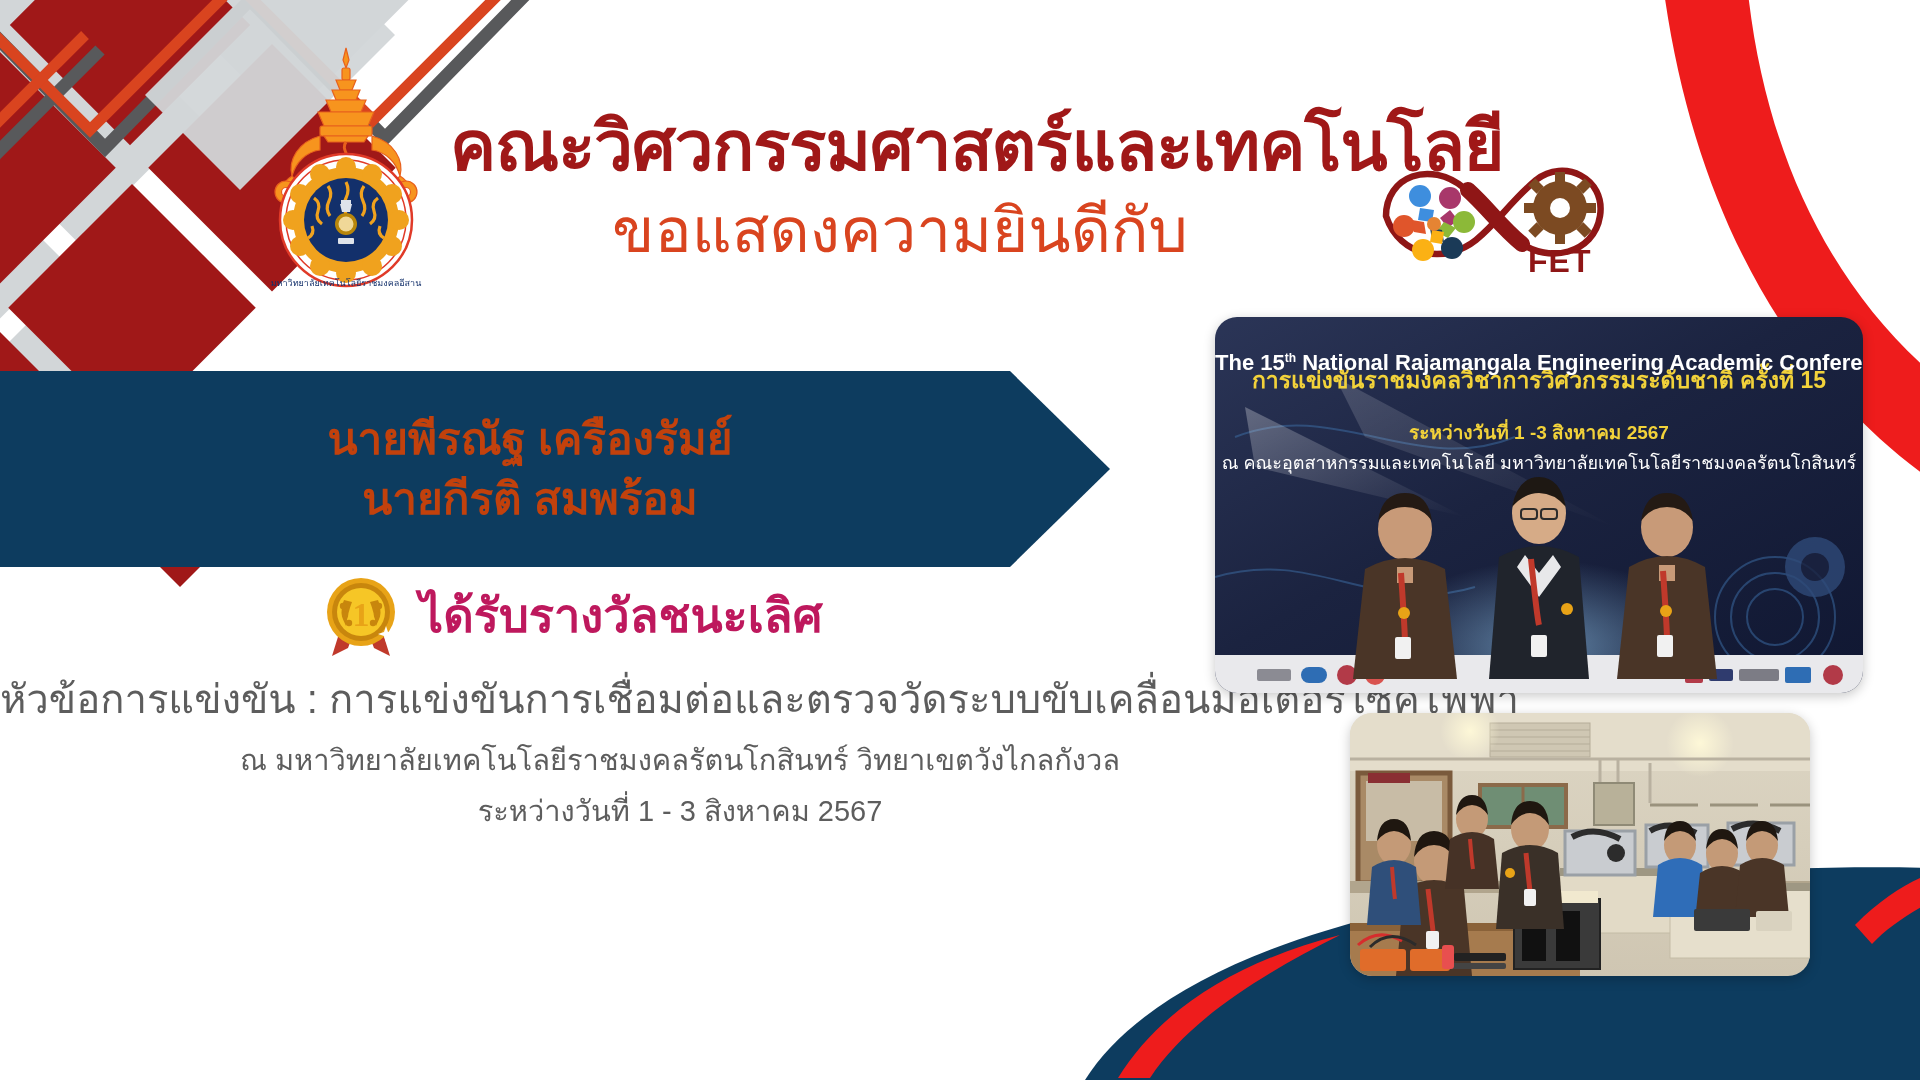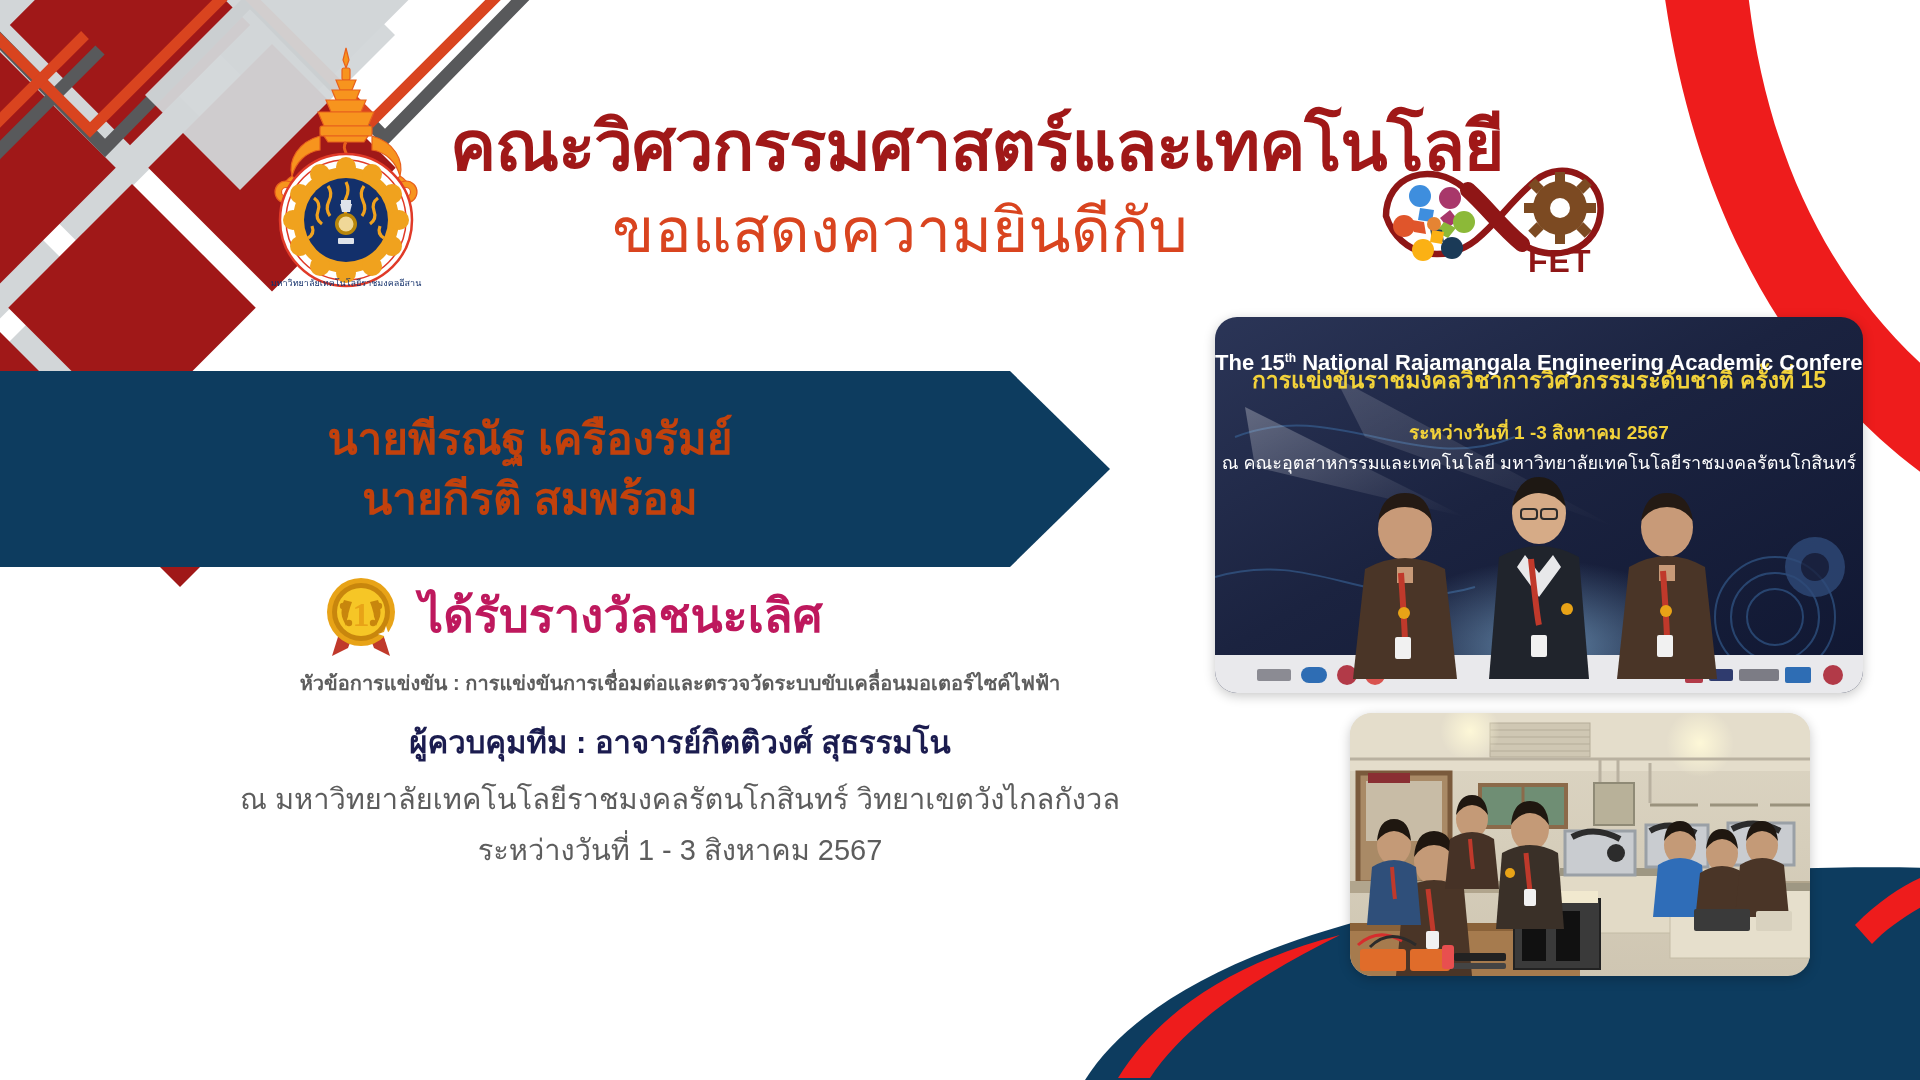--- a/index.html
+++ b/index.html
@@ -113,21 +113,21 @@
     left: 0px; top: 668px;
     width: 1360px;
     text-align: center;
   }
   .d-line {
     color: #5d5d5d;
     white-space: nowrap;
     line-height: 1.55;
   }
   .d-contest { font-size: 37px; margin-bottom: 6px; }
-  .d-topic   { font-size: 20px; margin-bottom: 20px; font-weight: bold; }
+  .d-topic   { font-size: 40px; margin-bottom: 8px; }
   .d-coach   {
     font-size: 31px;
     font-weight: bold;
     color: #1b1c4f;
     margin-bottom: 10px;
   }
   .d-place   { font-size: 29px; margin-bottom: 6px; }
   .d-date    { font-size: 29px; }
 
   
@@ -387,21 +387,20 @@
 
       <text x="43" y="54" font-size="34" font-weight="bold" fill="#e8a317" text-anchor="middle" font-family="Liberation Serif, serif">1</text>
 
       <path d="M68 54 l2 6 l6 2 l-6 2 l-2 6 l-2 -6 l-6 -2 l6 -2 Z" fill="#ffffff"></path>
     </svg>
     <div class="award-text">ได้รับรางวัลชนะเลิศ</div>
   </div>
 
   <div class="details">
     <div class="d-line d-topic">หัวข้อการแข่งขัน : การแข่งขันการเชื่อมต่อและตรวจวัดระบบขับเคลื่อนมอเตอร์ไซค์ไฟฟ้า</div>
-    <div class="d-line d-coach">ผู้ควบคุมทีม : อาจารย์กิตติวงศ์ สุธรรมโน</div>
     <div class="d-line d-place">ณ มหาวิทยาลัยเทคโนโลยีราชมงคลรัตนโกสินทร์ วิทยาเขตวังไกลกังวล</div>
     <div class="d-line d-date">ระหว่างวันที่ 1 - 3 สิงหาคม 2567</div>
   </div>
 
   <div class="photo photo-top">
     <svg viewBox="0 0 648 376" xmlns="http://www.w3.org/2000/svg">
       <defs>
         <linearGradient id="bd" x1="0" y1="0" x2="1" y2="1">
           <stop offset="0%" stop-color="#2b3557"></stop>
           <stop offset="45%" stop-color="#1b2340"></stop>

